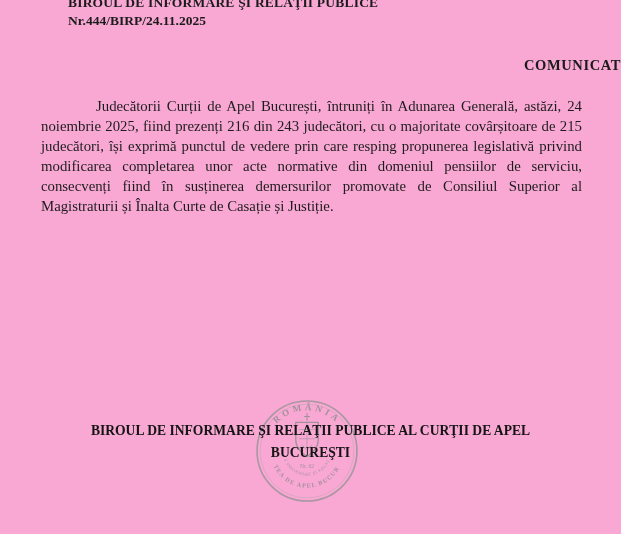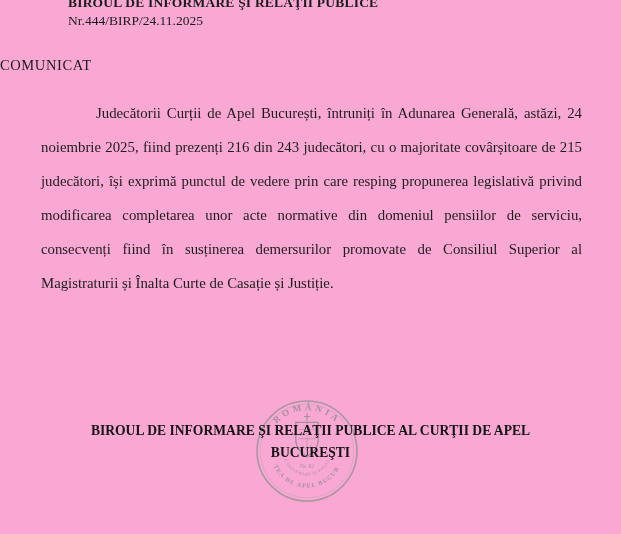--- a/index.html
+++ b/index.html
@@ -20,40 +20,40 @@
     position: absolute;
     left: 68px; top: -5px;
     font-weight: bold;
     font-size: 13.5px;
     letter-spacing: 0.2px;
     white-space: nowrap;
   }
   .refno {
     position: absolute;
     left: 68px; top: 13px;
-    font-weight: normal;
+    font-weight: bold;
     font-size: 13.5px;
     white-space: nowrap;
   }
   .doc-title {
     position: absolute;
     left: 0; top: 57px;
     width: 100%;
-    text-align: left;
-    font-weight: normal;
+    text-align: right;
+    font-weight: bold;
     font-size: 14.5px;
     letter-spacing: 0.6px;
   }
   .body-par {
     position: absolute;
     left: 41px; top: 96px;
     width: 541px;
     margin: 0;
     font-size: 14.8px;
-    line-height: 34px;
+    line-height: 20px;
     text-align: justify;
     text-indent: 55px;
     color: #1c1c1c;
   }
   .signature {
     position: absolute;
     left: 0; top: 420px;
     width: 100%;
     z-index: 2;
     text-align: center;

